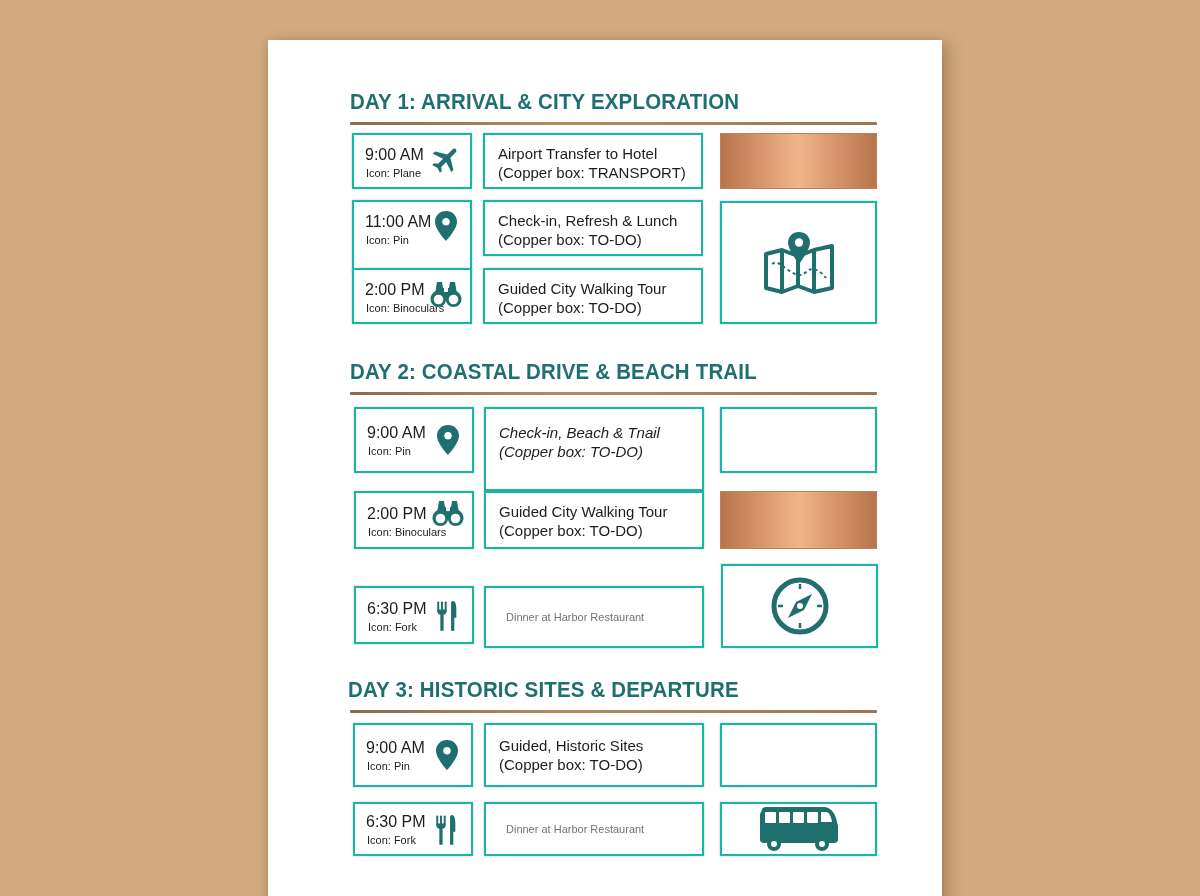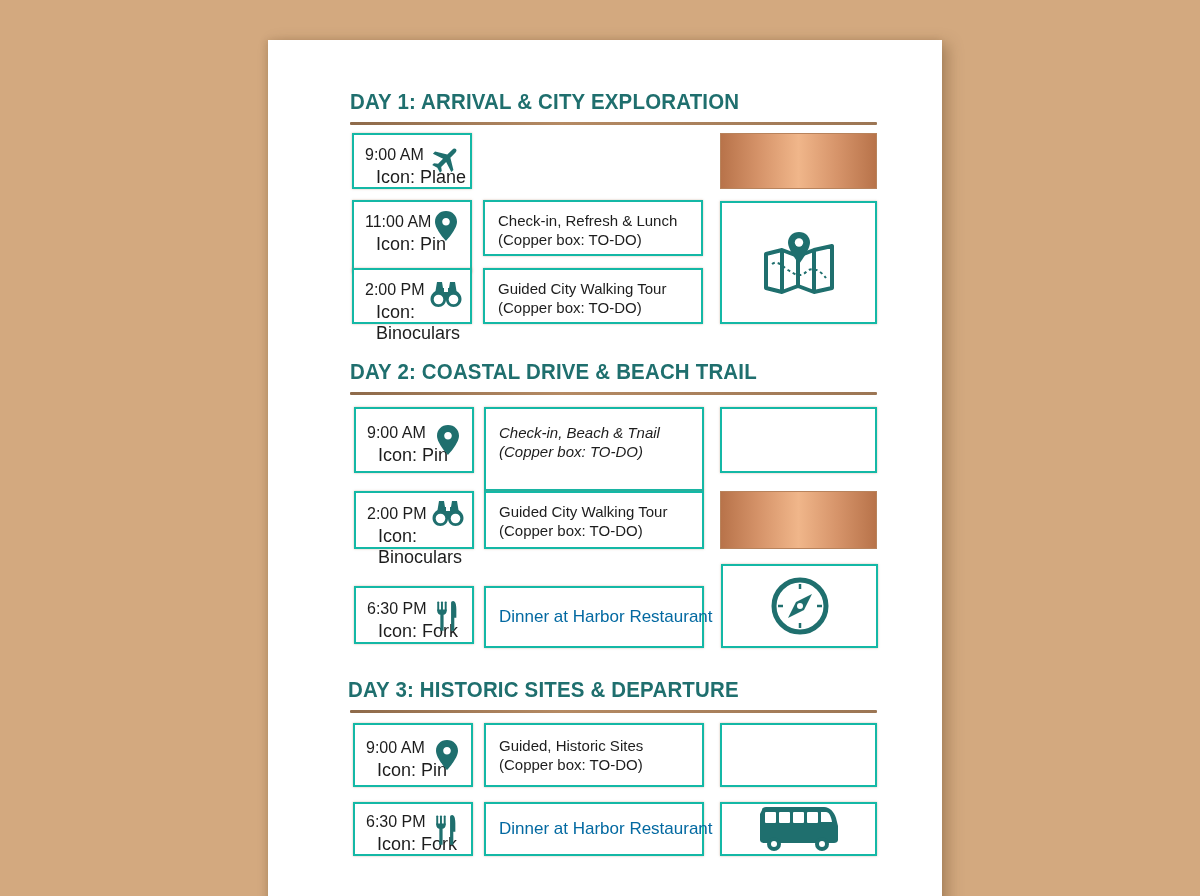--- a/index.html
+++ b/index.html
@@ -39,44 +39,44 @@
       box-shadow: 0 0 2px rgba(169,128,94,0.5);
     }
     .time-box .time {
       position: absolute;
       left: 11px; top: 11px;
       font-size: 16px;
       color: #1d1d1d;
     }
     .time-box .icon-label {
       position: absolute;
-      left: 22px; top: 32px;
-      font-size: 18px;
+      left: 12px; top: 32px;
+      font-size: 11px;
       color: #1d1d1d;
     }
     .time-box .ticon {
       position: absolute;
       right: 8px; top: 8px;
       width: 32px; height: 32px;
     }
     .desc-box .desc1, .desc-box .desc2 {
       position: absolute;
       left: 13px;
       font-size: 15px;
       color: #1d1d1d;
       white-space: nowrap;
     }
     .desc-box .desc1 { top: 10px; }
     .desc-box .desc2 { top: 29px; }
     .desc-box .single {
       position: absolute;
-      left: 13px; top: 50%;
+      left: 20px; top: 50%;
       transform: translateY(-50%);
-      font-size: 17px;
-      color: #0369a1;
+      font-size: 11px;
+      color: #737373;
       white-space: nowrap;
     }
     .copper {
       position: absolute;
       border: 1px solid #b8835c;
       background: linear-gradient(90deg, #b8734a 0%, #d6946a 25%, #f0b68a 50%, #d6946a 75%, #b8734a 100%);
     }
     .side-icon {
       position: absolute;
       left: 50%; top: 50%;
@@ -119,20 +119,24 @@
 
   <div class="day-title" style="left:82px; top:49px;">DAY 1: ARRIVAL &amp; CITY EXPLORATION</div>
   <div class="rule" style="left:82px; top:82px; width:527px;"></div>
 
   <div class="box time-box" style="left:84px; top:93px; width:120px; height:56px;">
     <span class="time">9:00 AM</span>
     <span class="icon-label">Icon: Plane</span>
     <svg class="ticon">
         <use href="#sym-plane"></use>
       </svg>
+  </div>
+  <div class="box desc-box" style="left:215px; top:93px; width:220px; height:56px;">
+    <span class="desc1">Airport Transfer to Hotel</span>
+    <span class="desc2">(Copper box: TRANSPORT)</span>
   </div>
   <div class="copper" style="left:452px; top:93px; width:157px; height:56px;"></div>
 
   <div class="box time-box" style="left:84px; top:160px; width:120px; height:73px;">
     <span class="time">11:00 AM</span>
     <span class="icon-label">Icon: Pin</span>
     <svg class="ticon">
         <use href="#sym-pin"></use>
       </svg>
   </div>

